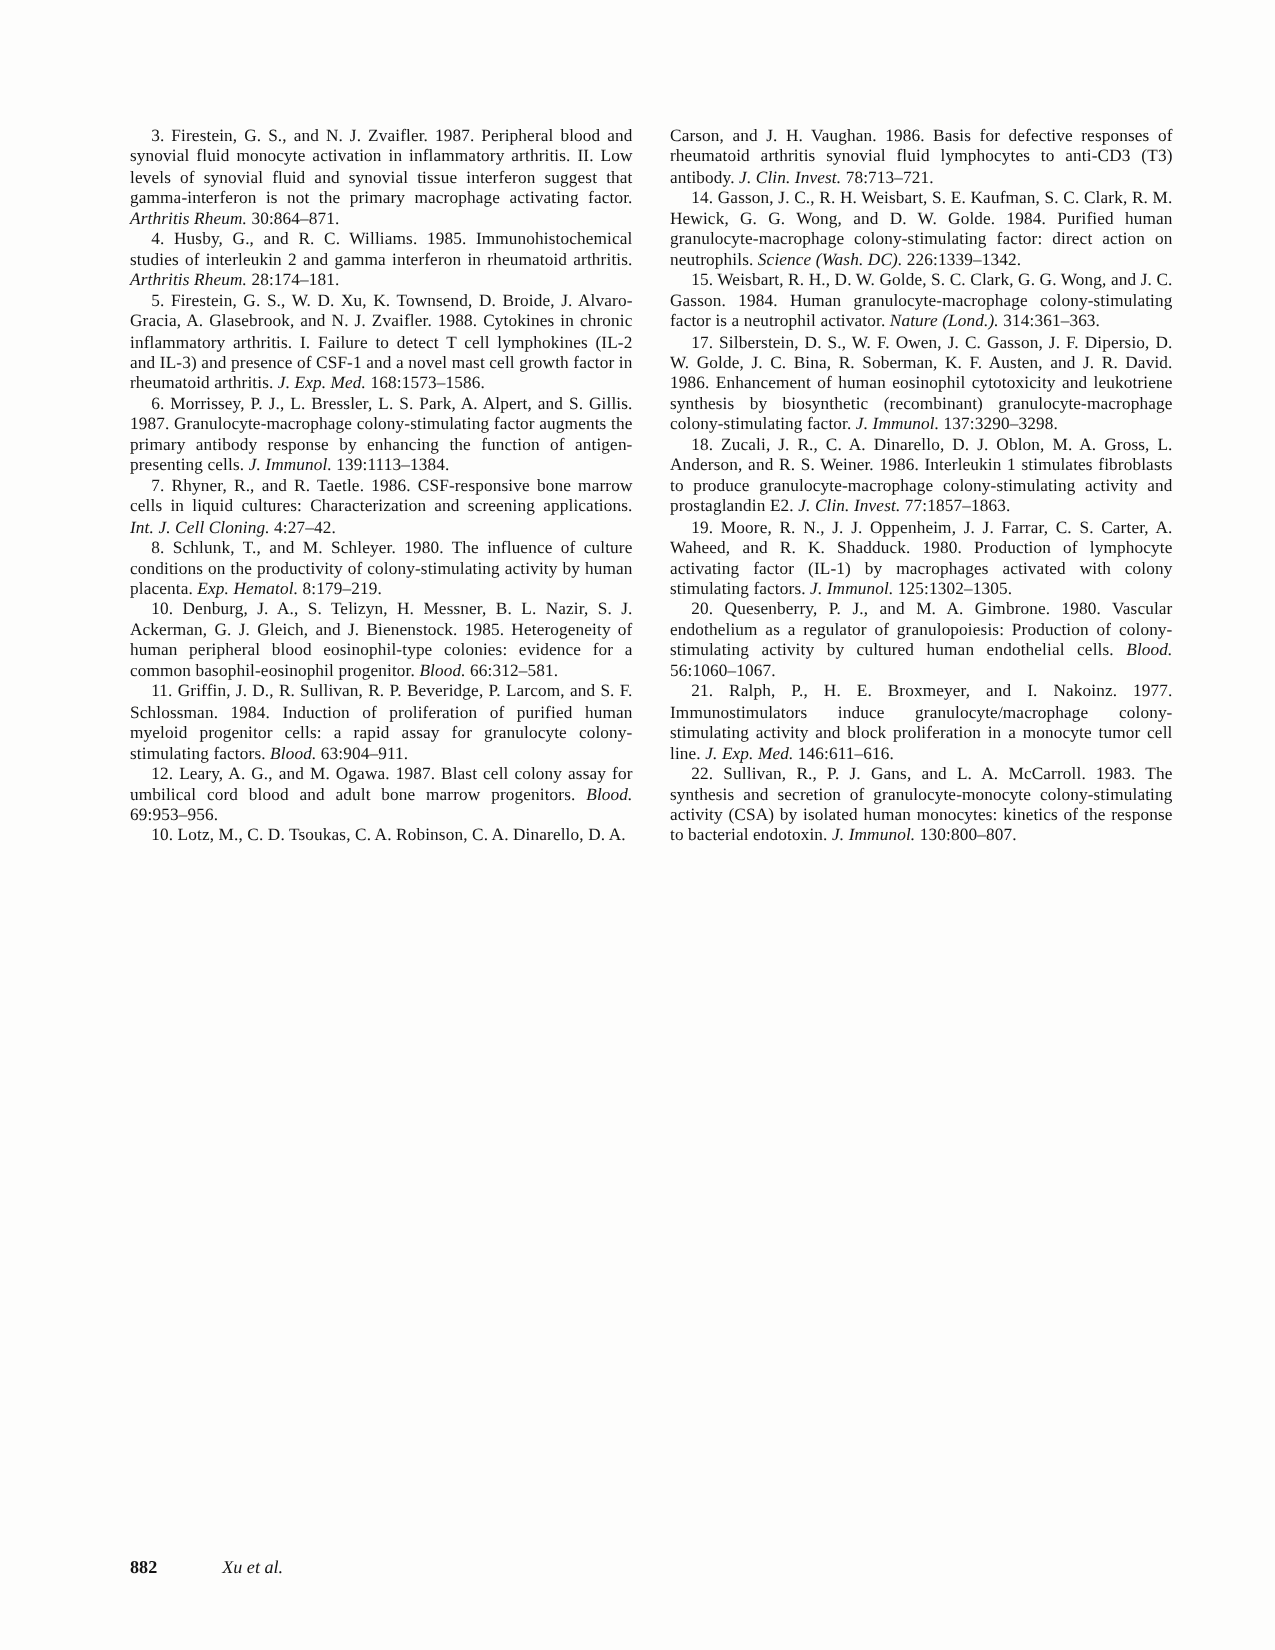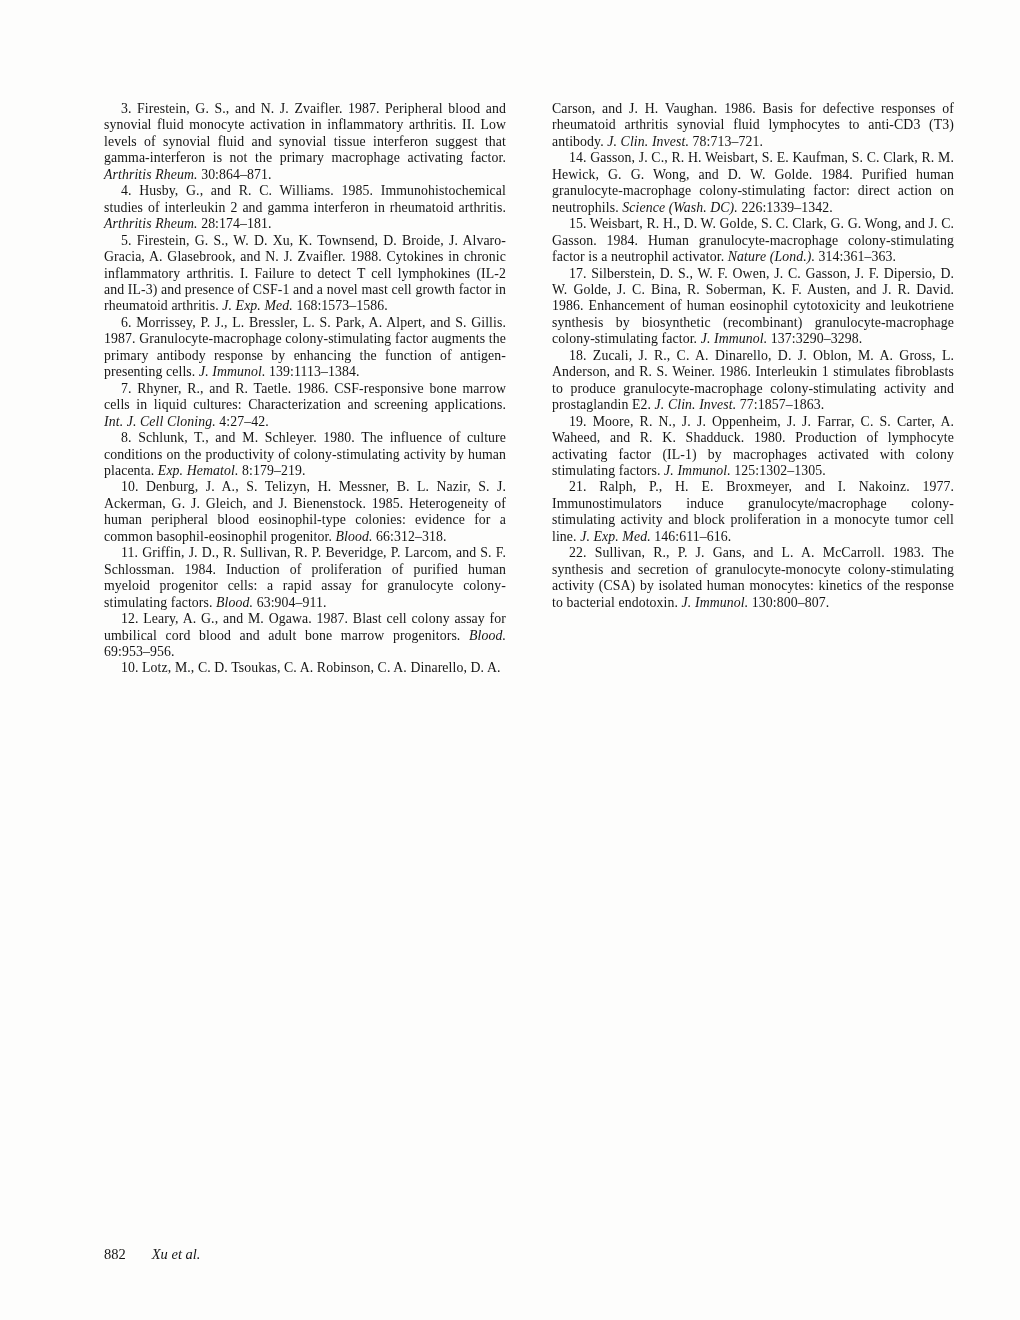--- a/index.html
+++ b/index.html
@@ -15,71 +15,72 @@
     position: relative;
     width: 1020px;
     height: 1320px;
   }
   .columns {
     position: absolute;
     top: 101px;
     left: 104px;
     right: 83px;
     display: flex;
-    gap: 46px;
+    gap: 30px;
   }
   .column {
     width: 402px;
     flex: 0 0 402px;
     font-size: 13.8px;
     line-height: 16.45px;
     text-align: justify;
     letter-spacing: 0.1px;
   }
   .reference { text-indent: 17px; }
   .reference.no-indent { text-indent: 0; }
   .italic { font-style: italic; }
   .footer {
     position: absolute;
     top: 1246px;
     left: 104px;
     font-size: 14.5px;
     line-height: 17px;
   }
   .page-num {
-    font-weight: normal;
-    margin-right: 26px;
+    font-weight: bold;
+    margin-right: 52px;
   }
   .authors { font-style: italic; }
 </style>
 </head>
 <body>
 
 <div class="page">
 
   <div class="columns">
     <div class="column">
         <p class="reference"><span>3. Firestein, G. S., and N. J. Zvaifler. 1987. Peripheral blood and synovial fluid monocyte activation in inflammatory arthritis. II. Low levels of synovial fluid and synovial tissue interferon suggest that gamma-interferon is not the primary macrophage activating factor. </span><span class="italic">Arthritis Rheum.</span><span> 30:864–871.</span></p>
         <p class="reference"><span>4. Husby, G., and R. C. Williams. 1985. Immunohistochemical studies of interleukin 2 and gamma interferon in rheumatoid arthritis. </span><span class="italic">Arthritis Rheum.</span><span> 28:174–181.</span></p>
         <p class="reference"><span>5. Firestein, G. S., W. D. Xu, K. Townsend, D. Broide, J. Alvaro-Gracia, A. Glasebrook, and N. J. Zvaifler. 1988. Cytokines in chronic inflammatory arthritis. I. Failure to detect T cell lymphokines (IL-2 and IL-3) and presence of CSF-1 and a novel mast cell growth factor in rheumatoid arthritis. </span><span class="italic">J. Exp. Med.</span><span> 168:1573–1586.</span></p>
         <p class="reference"><span>6. Morrissey, P. J., L. Bressler, L. S. Park, A. Alpert, and S. Gillis. 1987. Granulocyte-macrophage colony-stimulating factor augments the primary antibody response by enhancing the function of antigen-presenting cells. </span><span class="italic">J. Immunol.</span><span> 139:1113–1384.</span></p>
         <p class="reference"><span>7. Rhyner, R., and R. Taetle. 1986. CSF-responsive bone marrow cells in liquid cultures: Characterization and screening applications. </span><span class="italic">Int. J. Cell Cloning.</span><span> 4:27–42.</span></p>
         <p class="reference"><span>8. Schlunk, T., and M. Schleyer. 1980. The influence of culture conditions on the productivity of colony-stimulating activity by human placenta. </span><span class="italic">Exp. Hematol.</span><span> 8:179–219.</span></p>
-        <p class="reference"><span>10. Denburg, J. A., S. Telizyn, H. Messner, B. L. Nazir, S. J. Ackerman, G. J. Gleich, and J. Bienenstock. 1985. Heterogeneity of human peripheral blood eosinophil-type colonies: evidence for a common basophil-eosinophil progenitor. </span><span class="italic">Blood.</span><span> 66:312–318.</span></p>
+        <p class="reference"><span>10. Denburg, J. A., S. Telizyn, H. Messner, B. L. Nazir, S. J. Ackerman, G. J. Gleich, and J. Bienenstock. 1985. Heterogeneity of human peripheral blood eosinophil-type colonies: evidence for a common basophil-eosinophil progenitor. </span><span class="italic">Blood.</span><span> 66:312–581.</span></p>
         <p class="reference"><span>11. Griffin, J. D., R. Sullivan, R. P. Beveridge, P. Larcom, and S. F. Schlossman. 1984. Induction of proliferation of purified human myeloid progenitor cells: a rapid assay for granulocyte colony-stimulating factors. </span><span class="italic">Blood.</span><span> 63:904–911.</span></p>
         <p class="reference"><span>12. Leary, A. G., and M. Ogawa. 1987. Blast cell colony assay for umbilical cord blood and adult bone marrow progenitors. </span><span class="italic">Blood.</span><span> 69:953–956.</span></p>
         <p class="reference"><span>10. Lotz, M., C. D. Tsoukas, C. A. Robinson, C. A. Dinarello, D. A.</span></p>
       </div>
     <div class="column">
         <p class="reference no-indent"><span>Carson, and J. H. Vaughan. 1986. Basis for defective responses of rheumatoid arthritis synovial fluid lymphocytes to anti-CD3 (T3) antibody. </span><span class="italic">J. Clin. Invest.</span><span> 78:713–721.</span></p>
         <p class="reference"><span>14. Gasson, J. C., R. H. Weisbart, S. E. Kaufman, S. C. Clark, R. M. Hewick, G. G. Wong, and D. W. Golde. 1984. Purified human granulocyte-macrophage colony-stimulating factor: direct action on neutrophils. </span><span class="italic">Science (Wash. DC).</span><span> 226:1339–1342.</span></p>
         <p class="reference"><span>15. Weisbart, R. H., D. W. Golde, S. C. Clark, G. G. Wong, and J. C. Gasson. 1984. Human granulocyte-macrophage colony-stimulating factor is a neutrophil activator. </span><span class="italic">Nature (Lond.).</span><span> 314:361–363.</span></p>
         <p class="reference"><span>17. Silberstein, D. S., W. F. Owen, J. C. Gasson, J. F. Dipersio, D. W. Golde, J. C. Bina, R. Soberman, K. F. Austen, and J. R. David. 1986. Enhancement of human eosinophil cytotoxicity and leukotriene synthesis by biosynthetic (recombinant) granulocyte-macrophage colony-stimulating factor. </span><span class="italic">J. Immunol.</span><span> 137:3290–3298.</span></p>
         <p class="reference"><span>18. Zucali, J. R., C. A. Dinarello, D. J. Oblon, M. A. Gross, L. Anderson, and R. S. Weiner. 1986. Interleukin 1 stimulates fibroblasts to produce granulocyte-macrophage colony-stimulating activity and prostaglandin E2. </span><span class="italic">J. Clin. Invest.</span><span> 77:1857–1863.</span></p>
         <p class="reference"><span>19. Moore, R. N., J. J. Oppenheim, J. J. Farrar, C. S. Carter, A. Waheed, and R. K. Shadduck. 1980. Production of lymphocyte activating factor (IL-1) by macrophages activated with colony stimulating factors. </span><span class="italic">J. Immunol.</span><span> 125:1302–1305.</span></p>
+        <p class="reference"><span>20. Quesenberry, P. J., and M. A. Gimbrone. 1980. Vascular endothelium as a regulator of granulopoiesis: Production of colony-stimulating activity by cultured human endothelial cells. </span><span class="italic">Blood.</span><span> 56:1060–1067.</span></p>
         <p class="reference"><span>21. Ralph, P., H. E. Broxmeyer, and I. Nakoinz. 1977. Immunostimulators induce granulocyte/macrophage colony-stimulating activity and block proliferation in a monocyte tumor cell line. </span><span class="italic">J. Exp. Med.</span><span> 146:611–616.</span></p>
         <p class="reference"><span>22. Sullivan, R., P. J. Gans, and L. A. McCarroll. 1983. The synthesis and secretion of granulocyte-monocyte colony-stimulating activity (CSA) by isolated human monocytes: kinetics of the response to bacterial endotoxin. </span><span class="italic">J. Immunol.</span><span> 130:800–807.</span></p>
       </div>
   </div>
 
   <div class="footer">
     <span class="page-num">882</span><span class="authors">Xu et al.</span>
   </div>
 
 </div>

